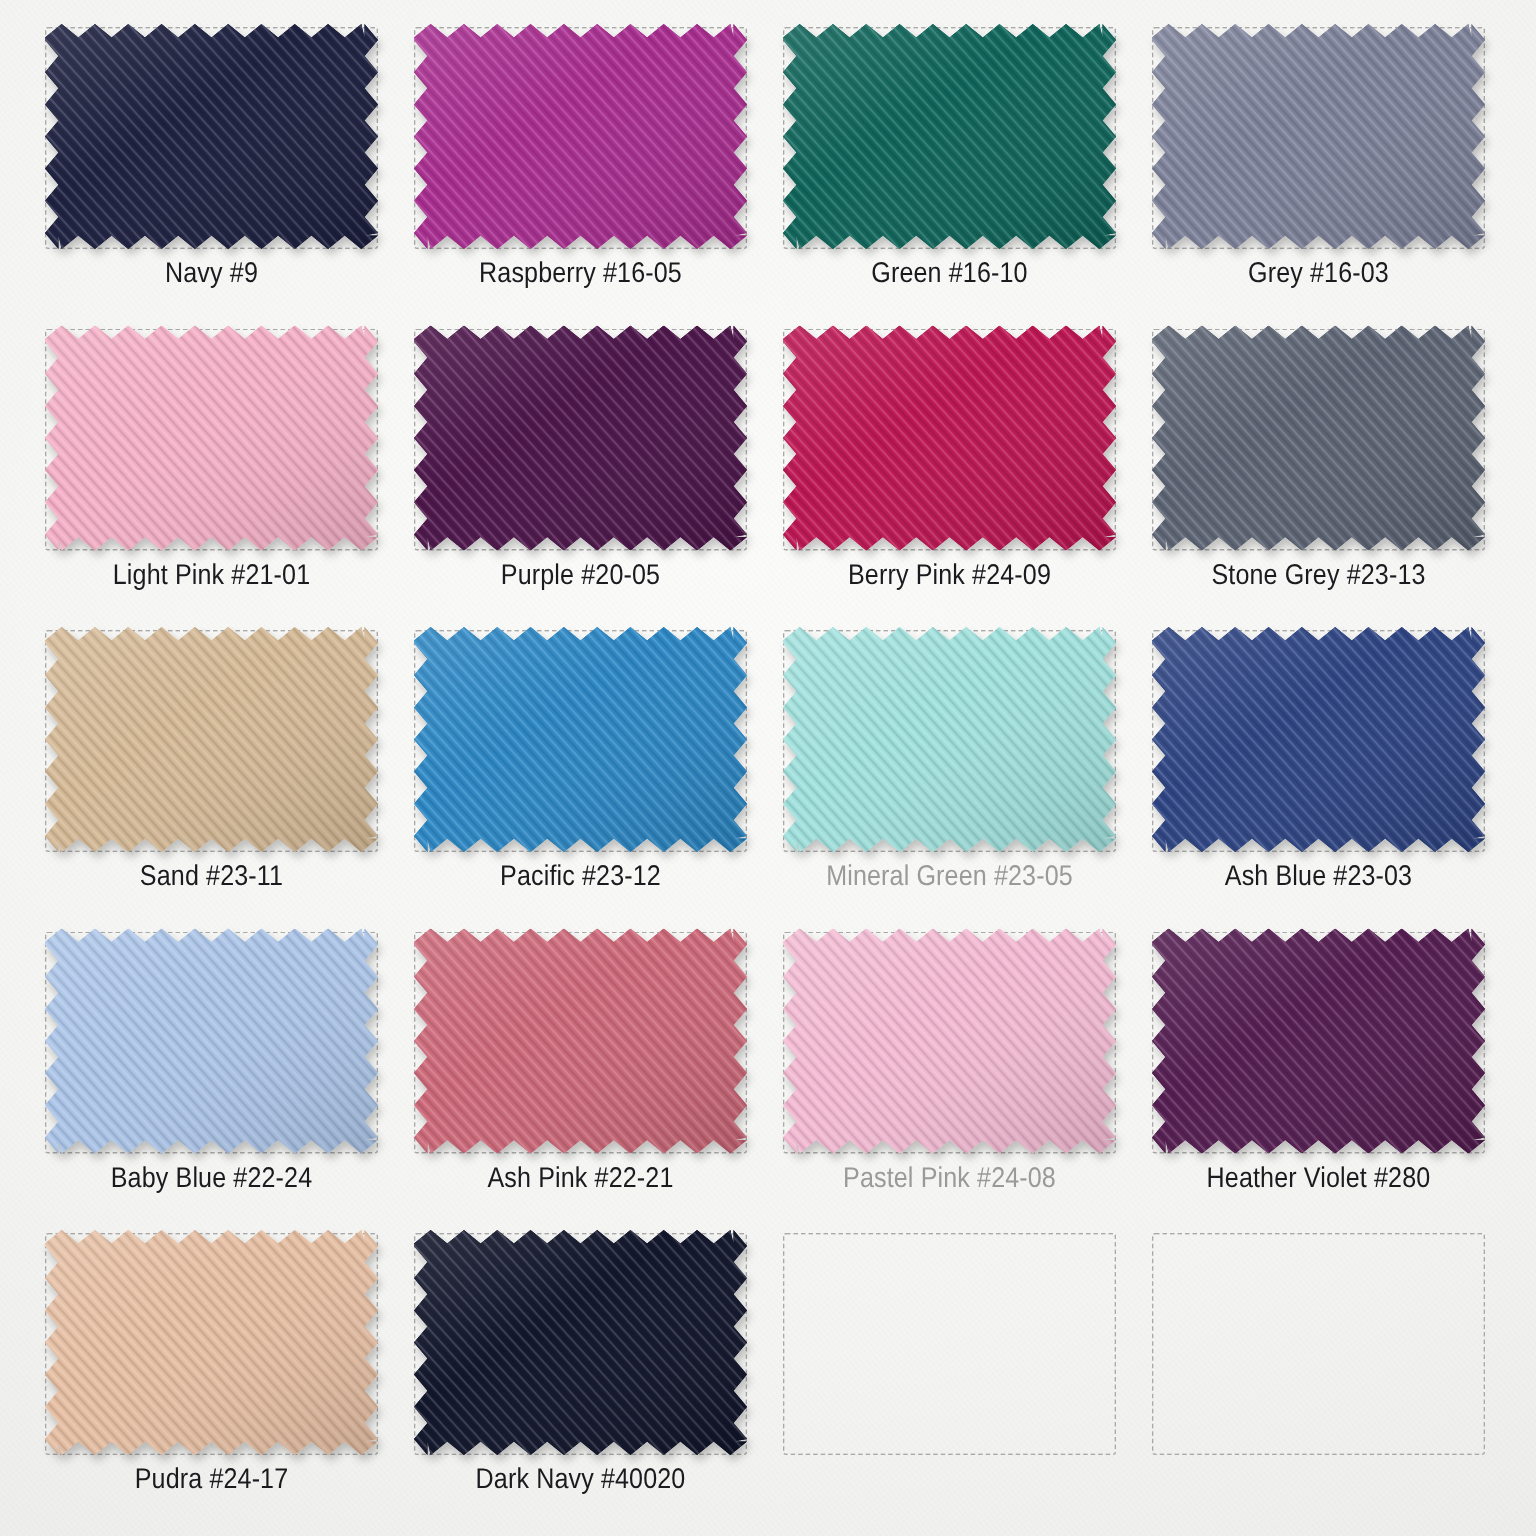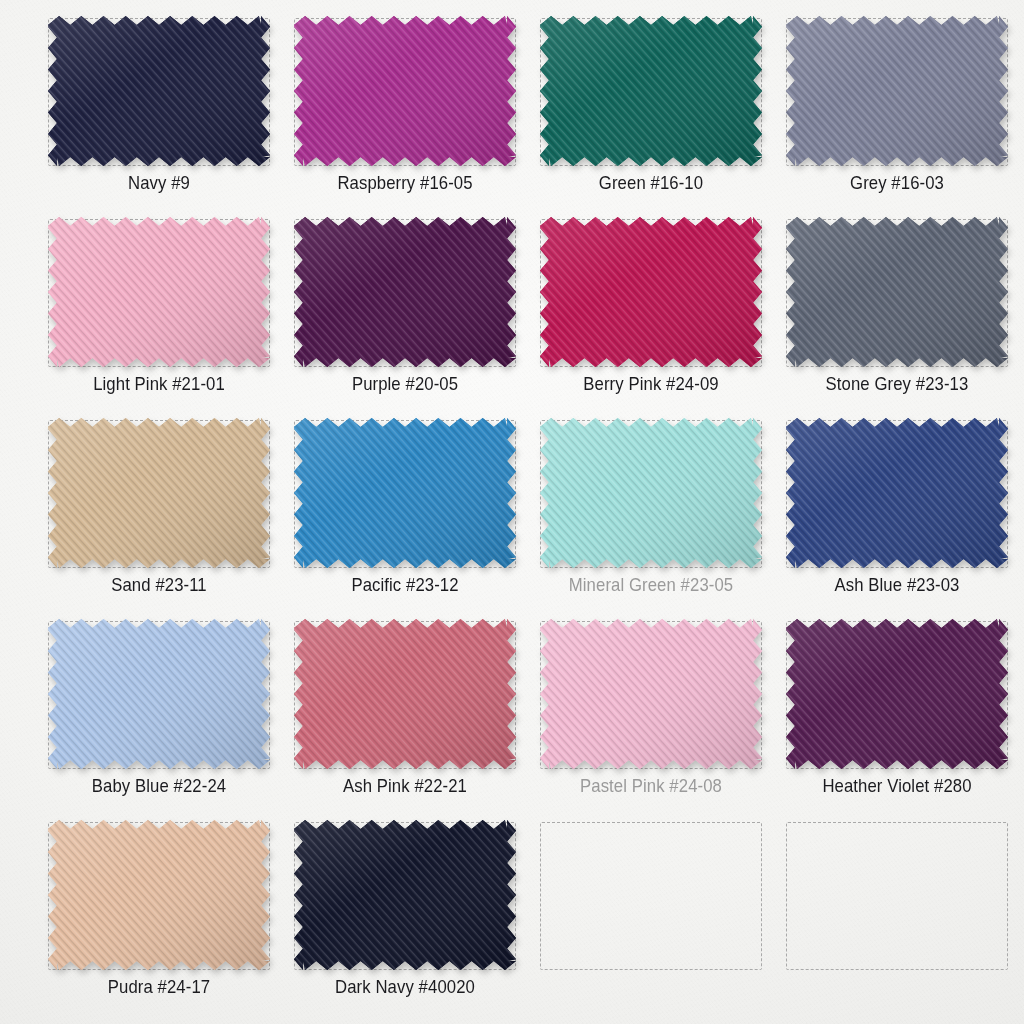--- a/index.html
+++ b/index.html
@@ -30,21 +30,21 @@
     pointer-events: none;
     opacity: .5;
     background-image:
       repeating-linear-gradient(51deg, rgba(0,0,0,.018) 0 1px, rgba(255,255,255,0) 1px 3px),
       repeating-linear-gradient(141deg, rgba(0,0,0,.012) 0 1px, rgba(255,255,255,0) 1px 3px);
   }
 
   
   .grid {
     position: absolute;
-    left: 36px;
+    left: 18px;
     top: 10px;
     width: 984px;
     height: 1005px;
     display: grid;
     grid-template-columns: repeat(4, 1fr);
     grid-template-rows: repeat(5, 1fr);
   }
 
   .cell {
     position: relative;

